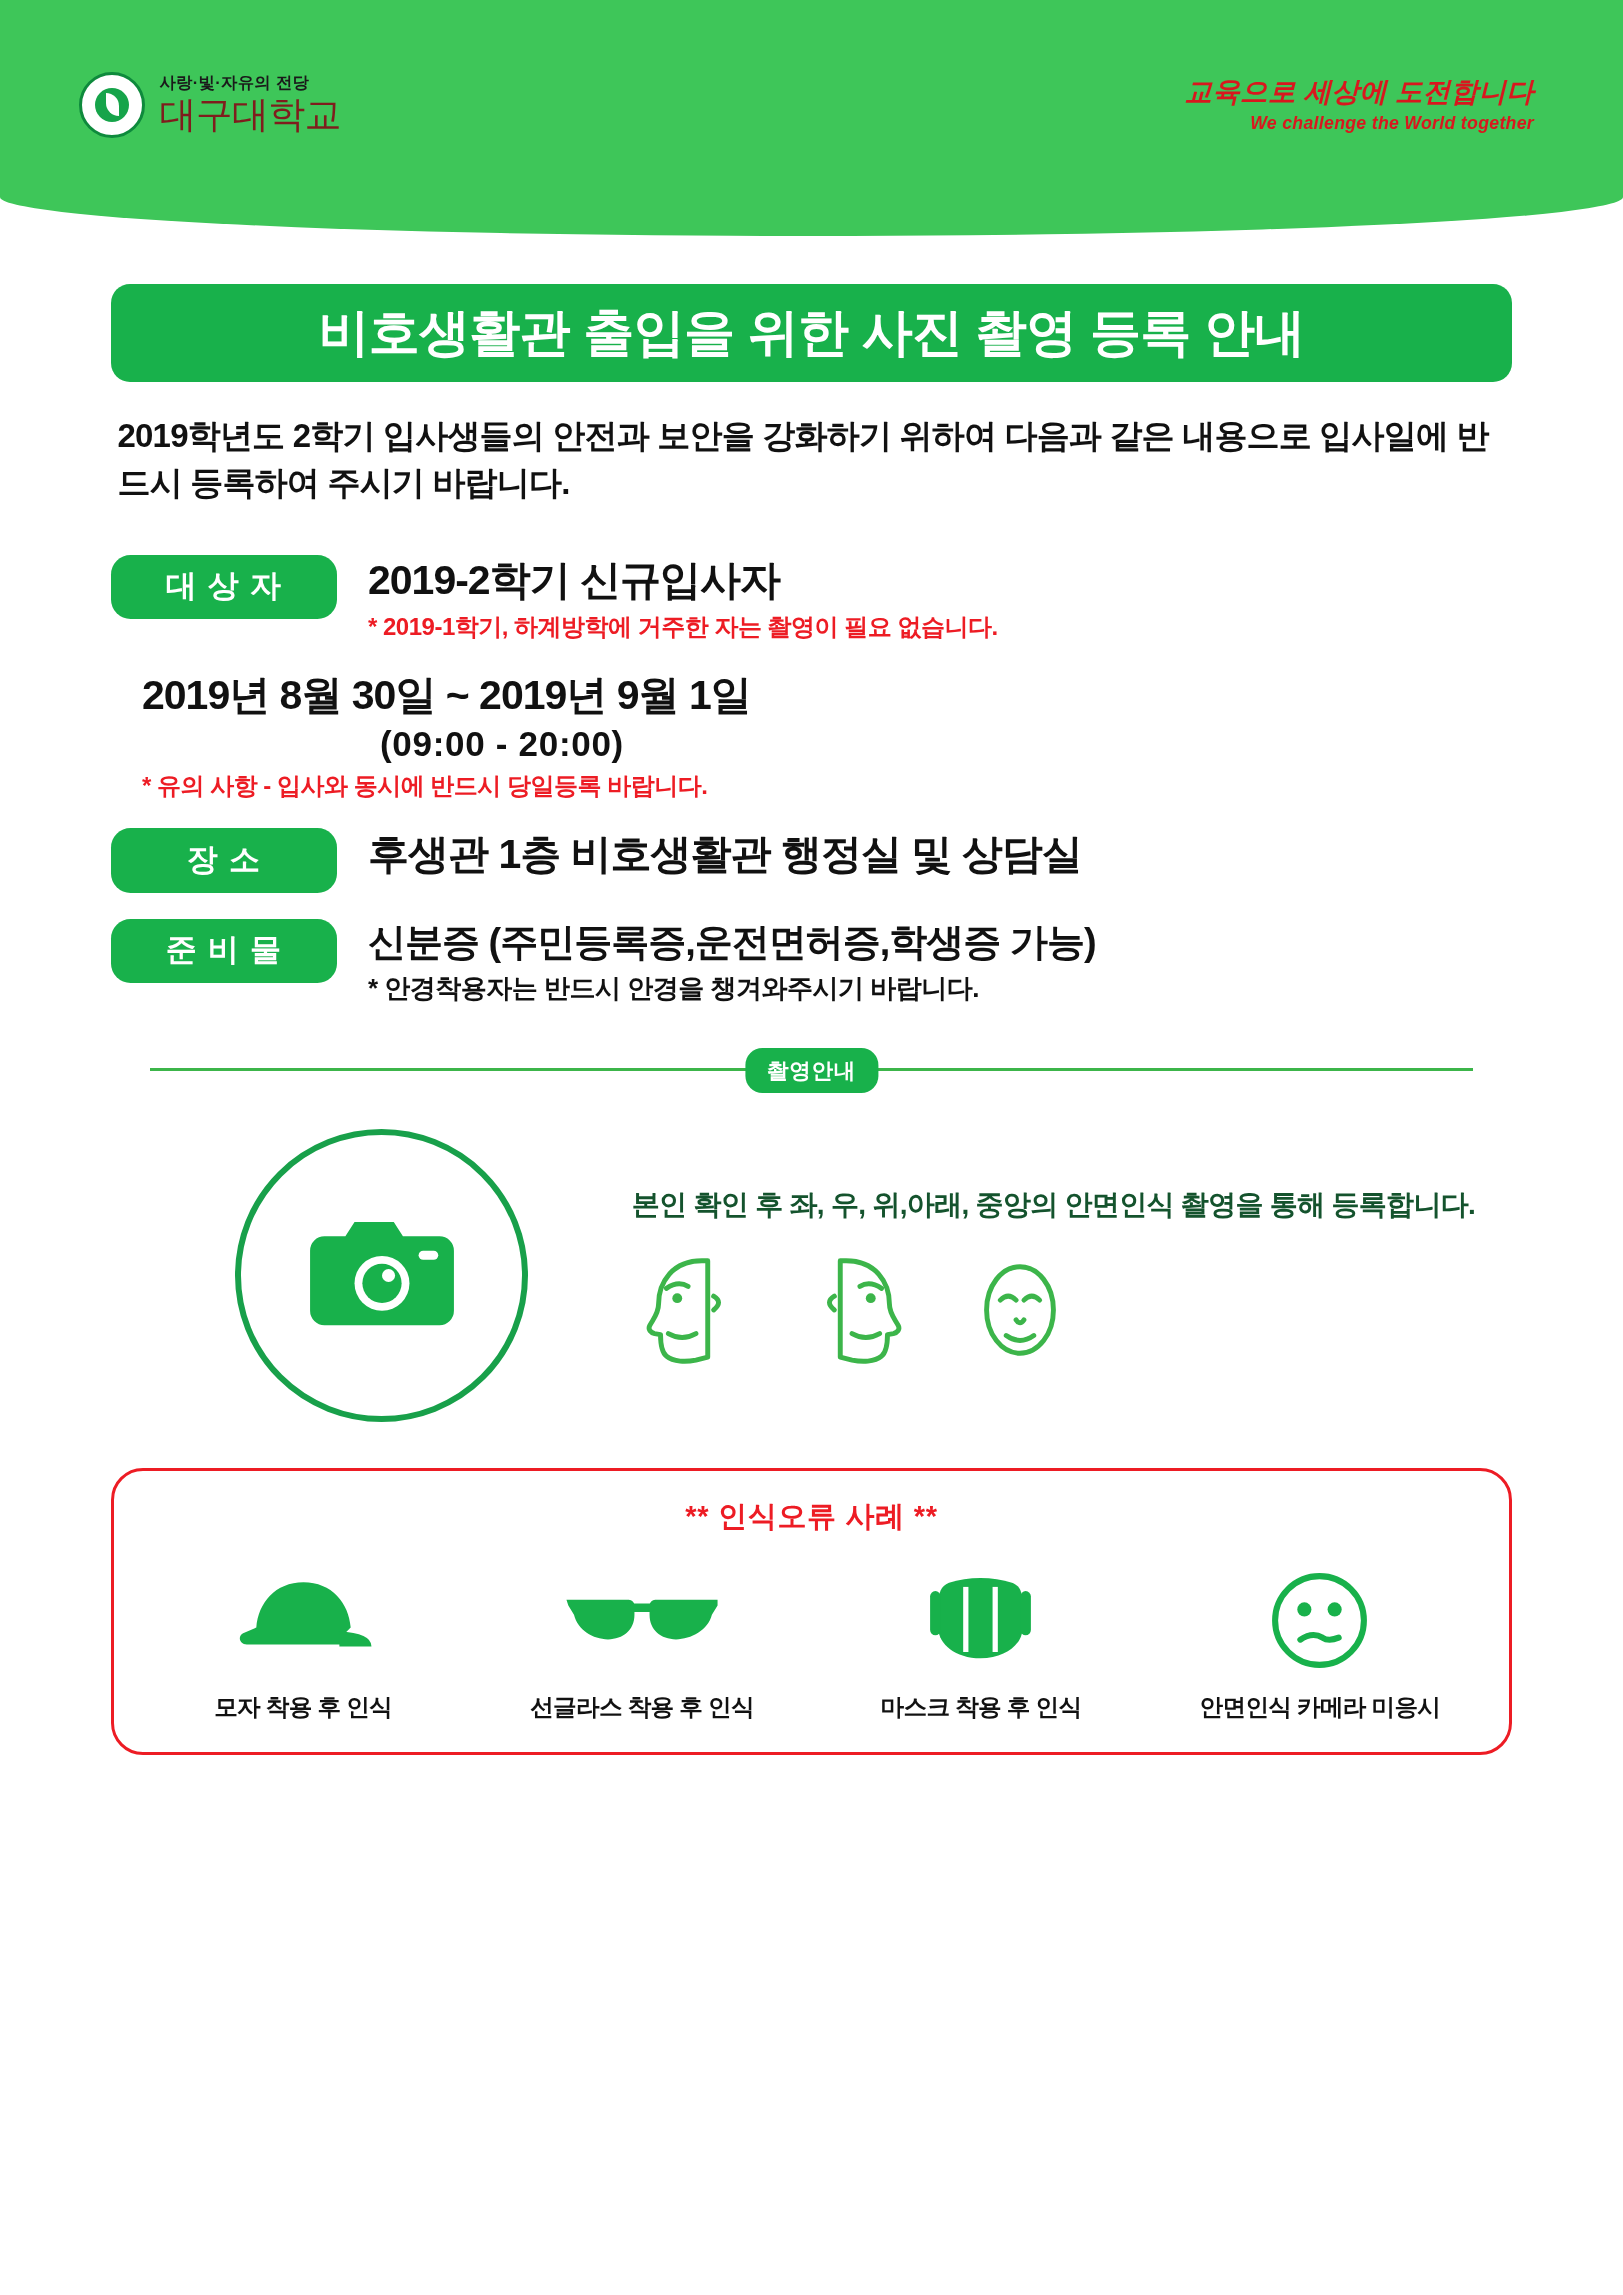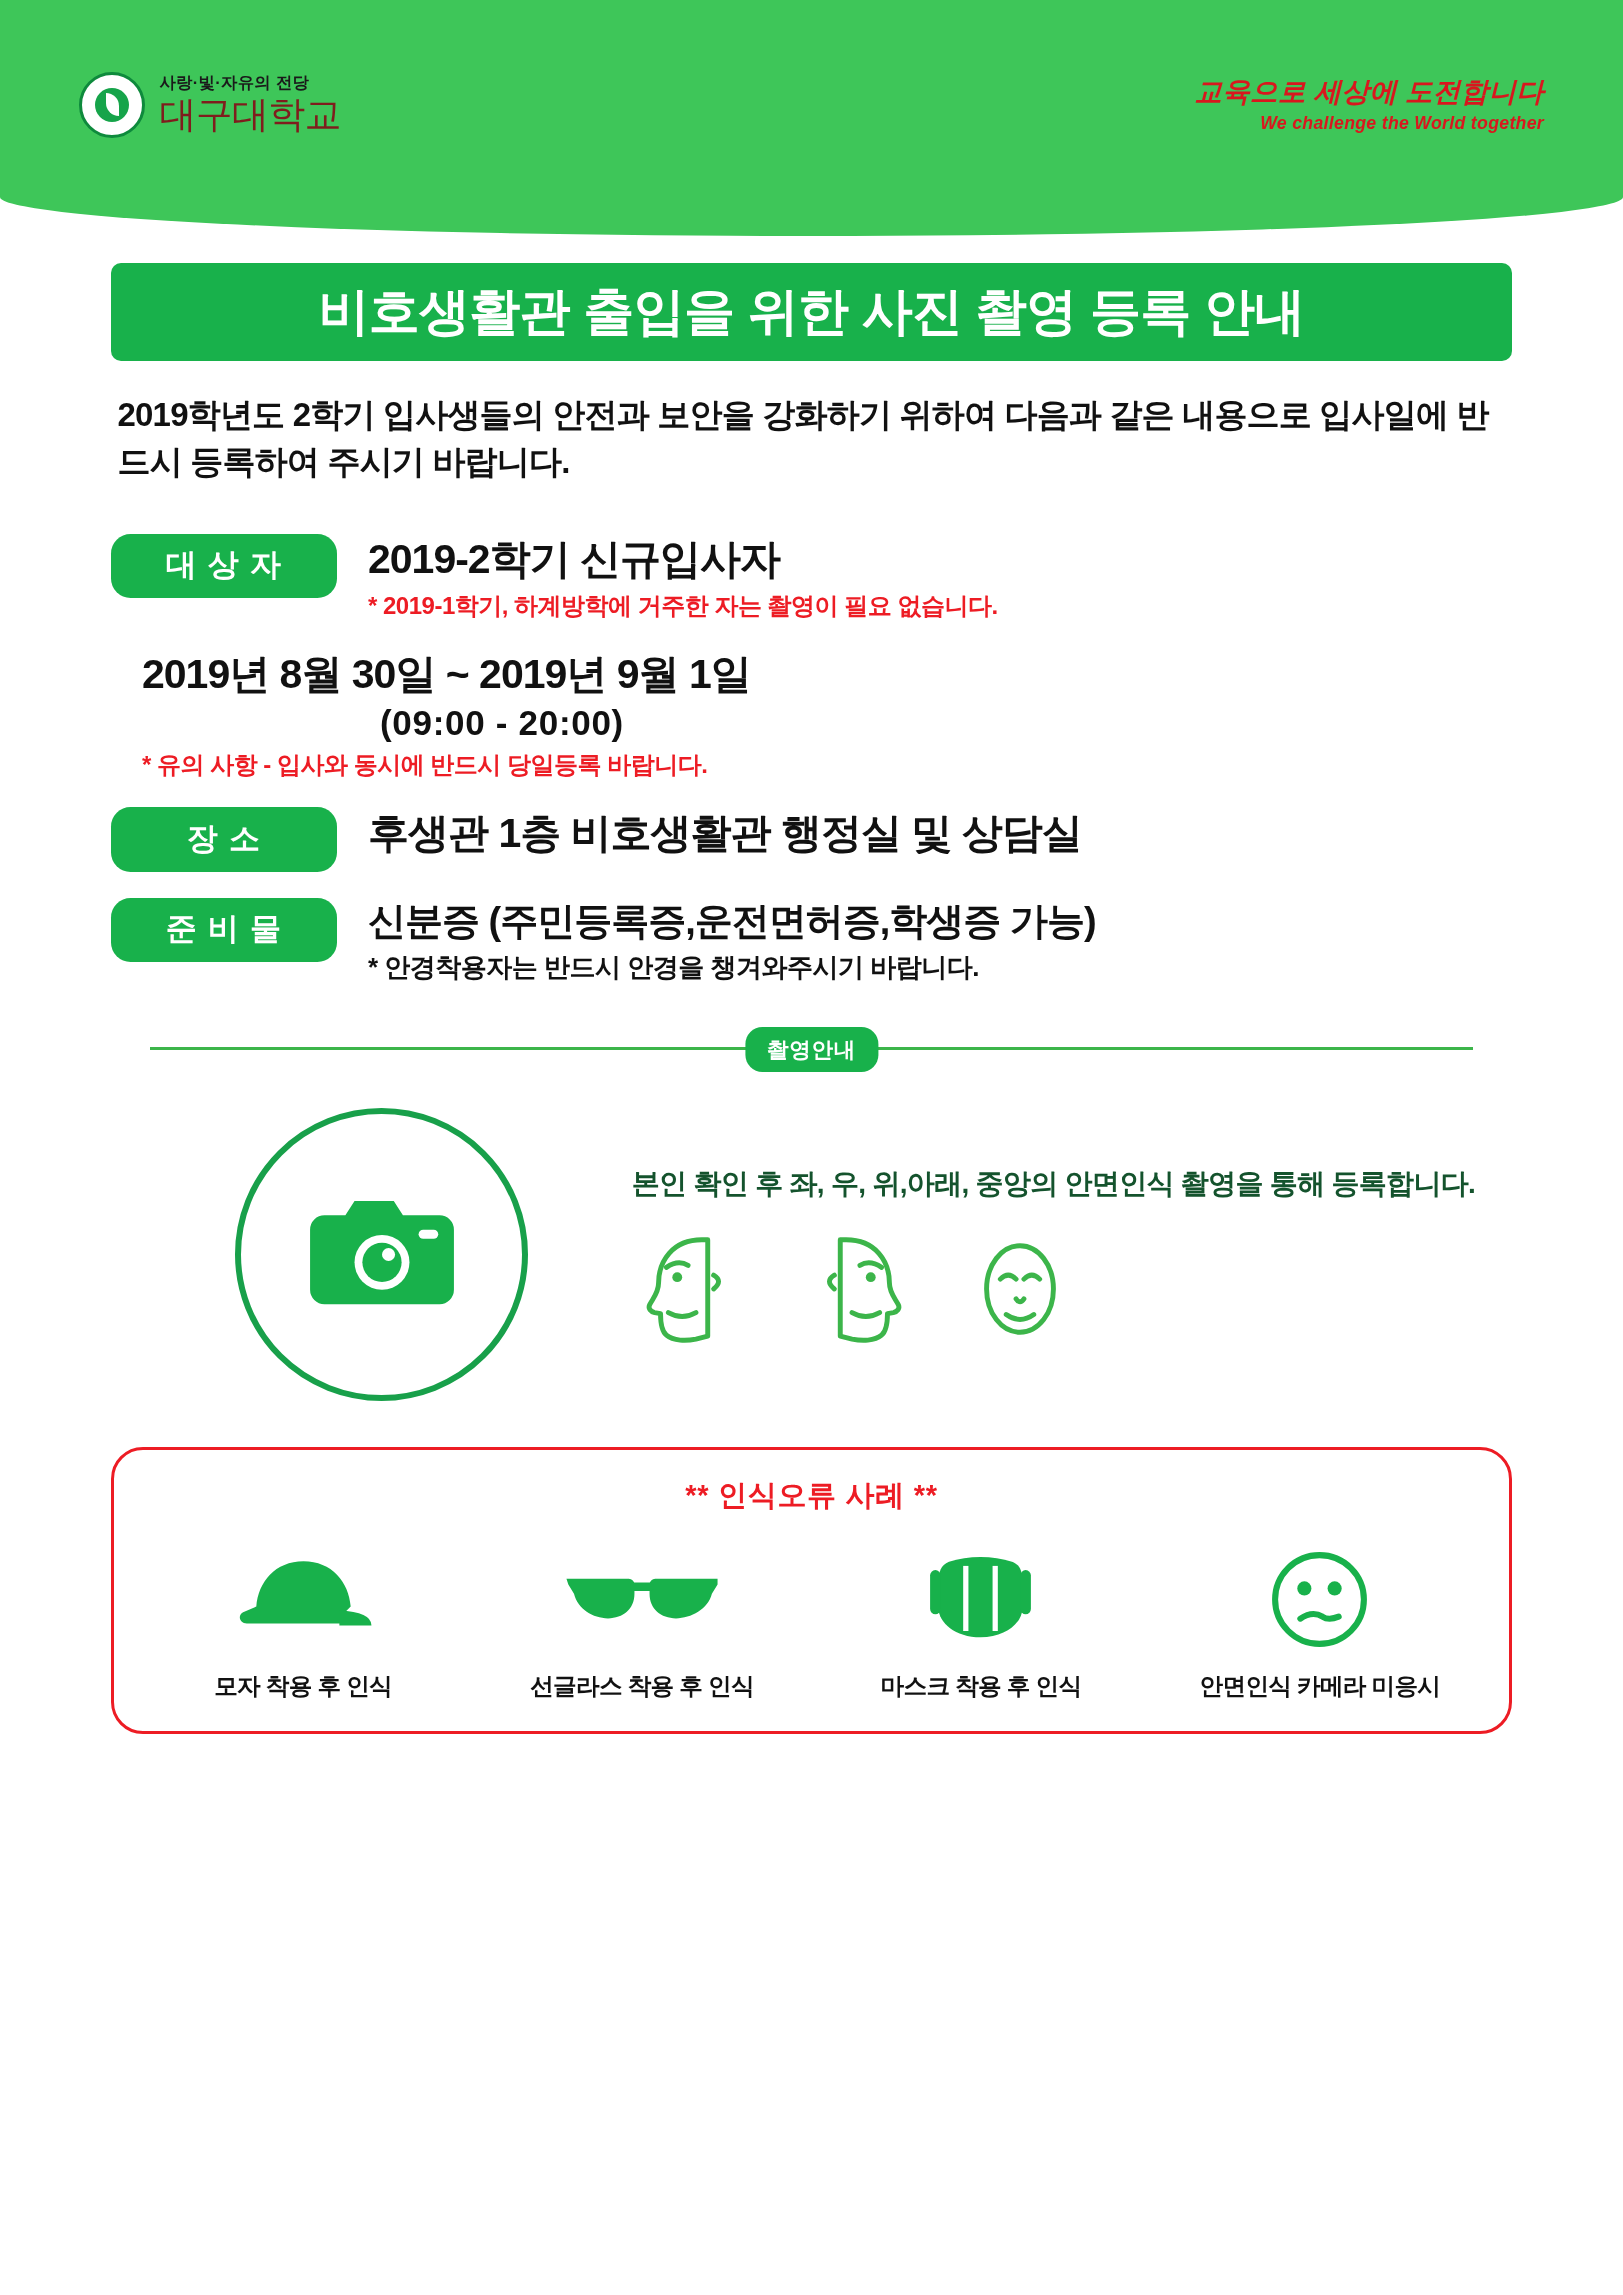--- a/index.html
+++ b/index.html
@@ -23,21 +23,21 @@
     height: 236px;
     background: #3ec659;
     border-bottom-left-radius: 50% 39px;
     border-bottom-right-radius: 50% 39px;
     box-sizing: border-box;
   }
   .header-inner {
     position: absolute;
     top: 52px;
     left: 0;
-    right: 0;
+    right: 10px;
     height: 105px;
     display: flex;
     align-items: center;
     justify-content: space-between;
     padding: 0 79px;
     box-sizing: border-box;
   }
   .logo-block {
     display: flex;
     align-items: center;
@@ -113,23 +113,23 @@
     letter-spacing: 0.3px;
   }
 
   
   .page {
     padding: 0 111px;
     box-sizing: border-box;
   }
 
   .title-bar {
-    margin-top: 27px;
+    margin-top: 48px;
     background: #18b14b;
-    border-radius: 10px;
+    border-radius: 19px;
     height: 98px;
     display: flex;
     align-items: center;
     justify-content: center;
   }
   .title-bar .title-text {
     color: #ffffff;
     font-size: 51px;
     font-weight: 800;
     letter-spacing: -0.7px;

